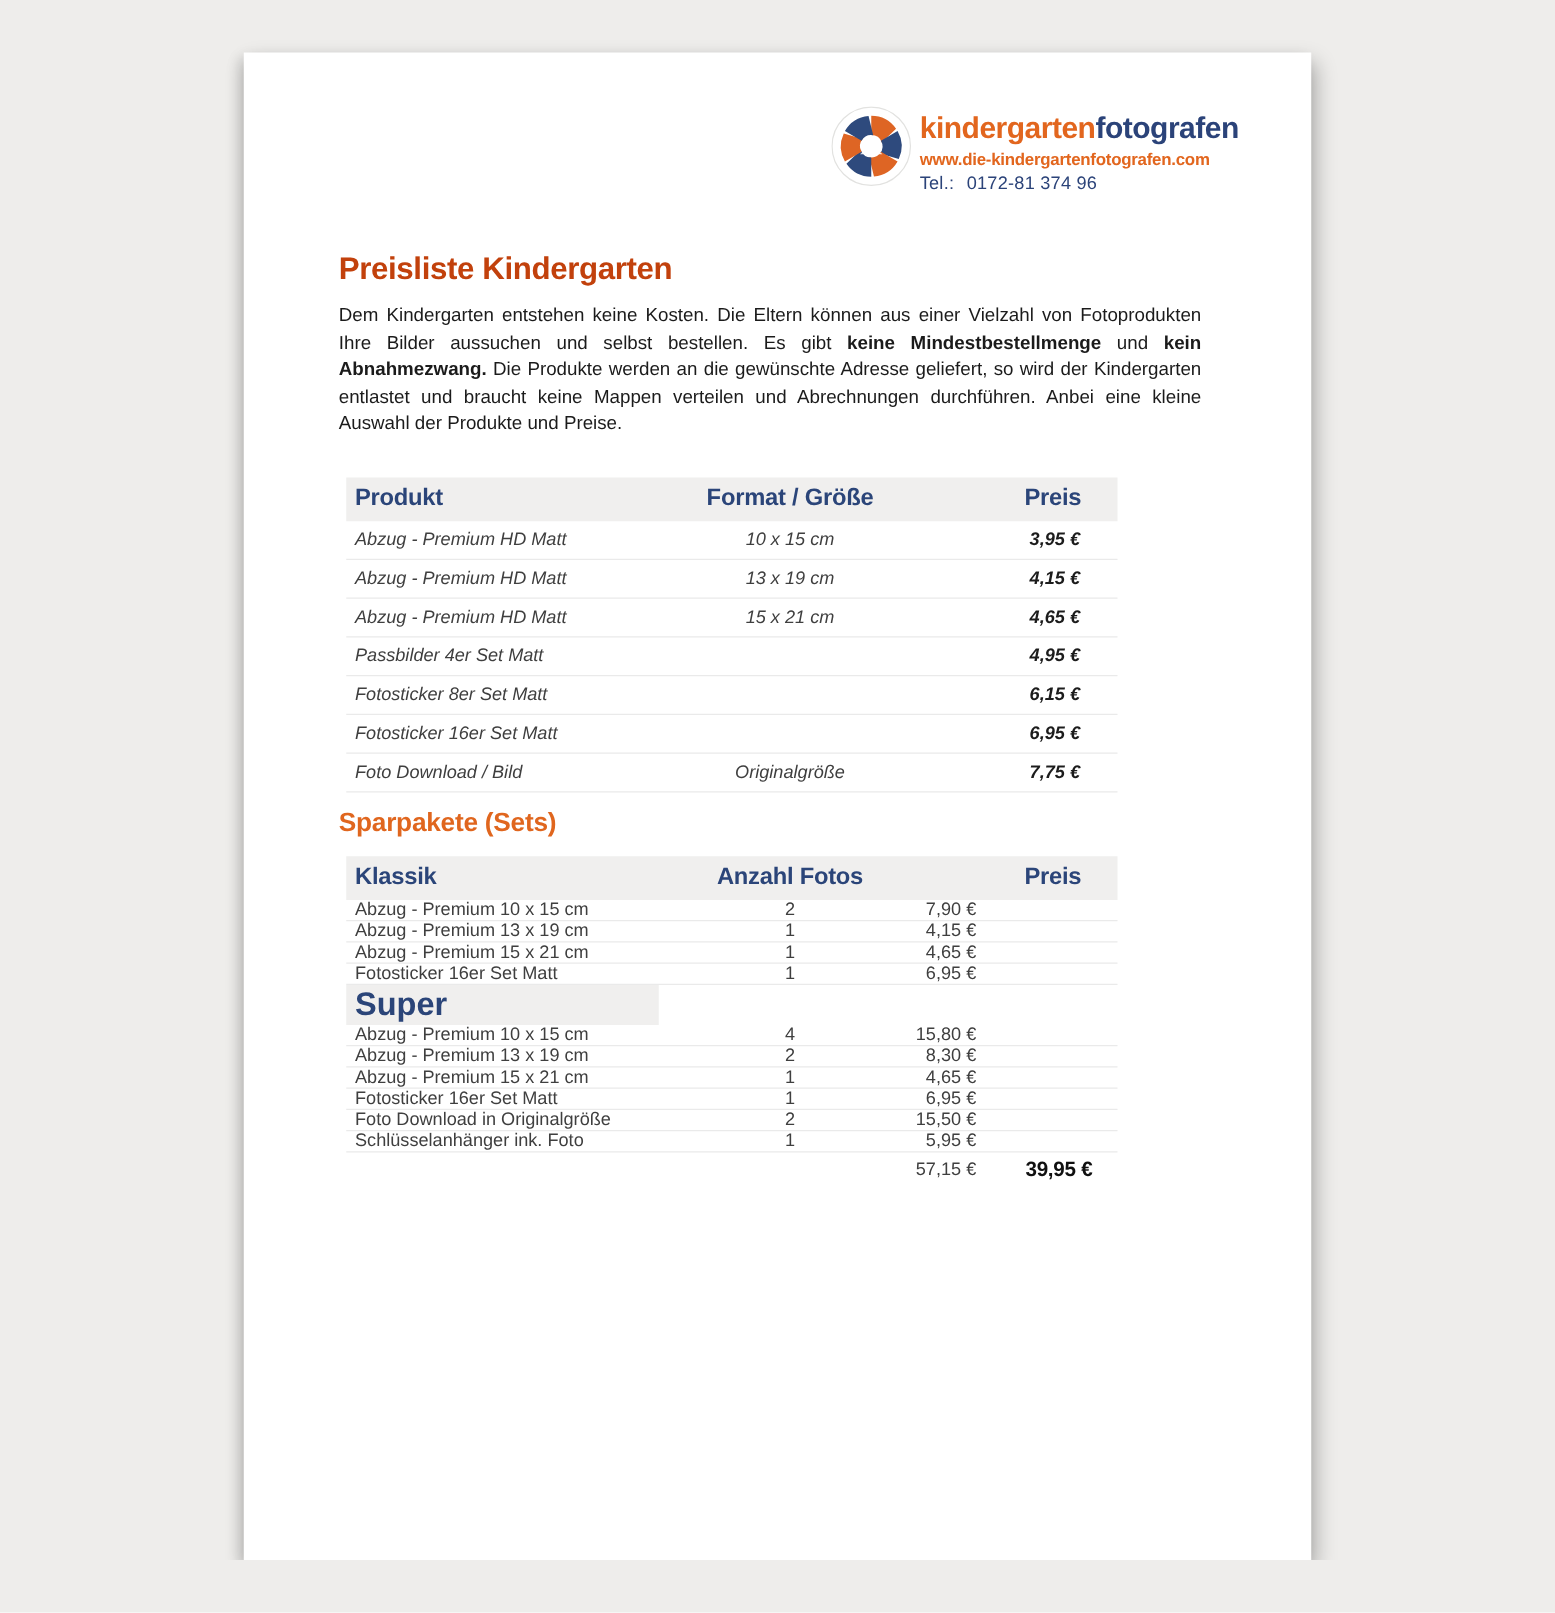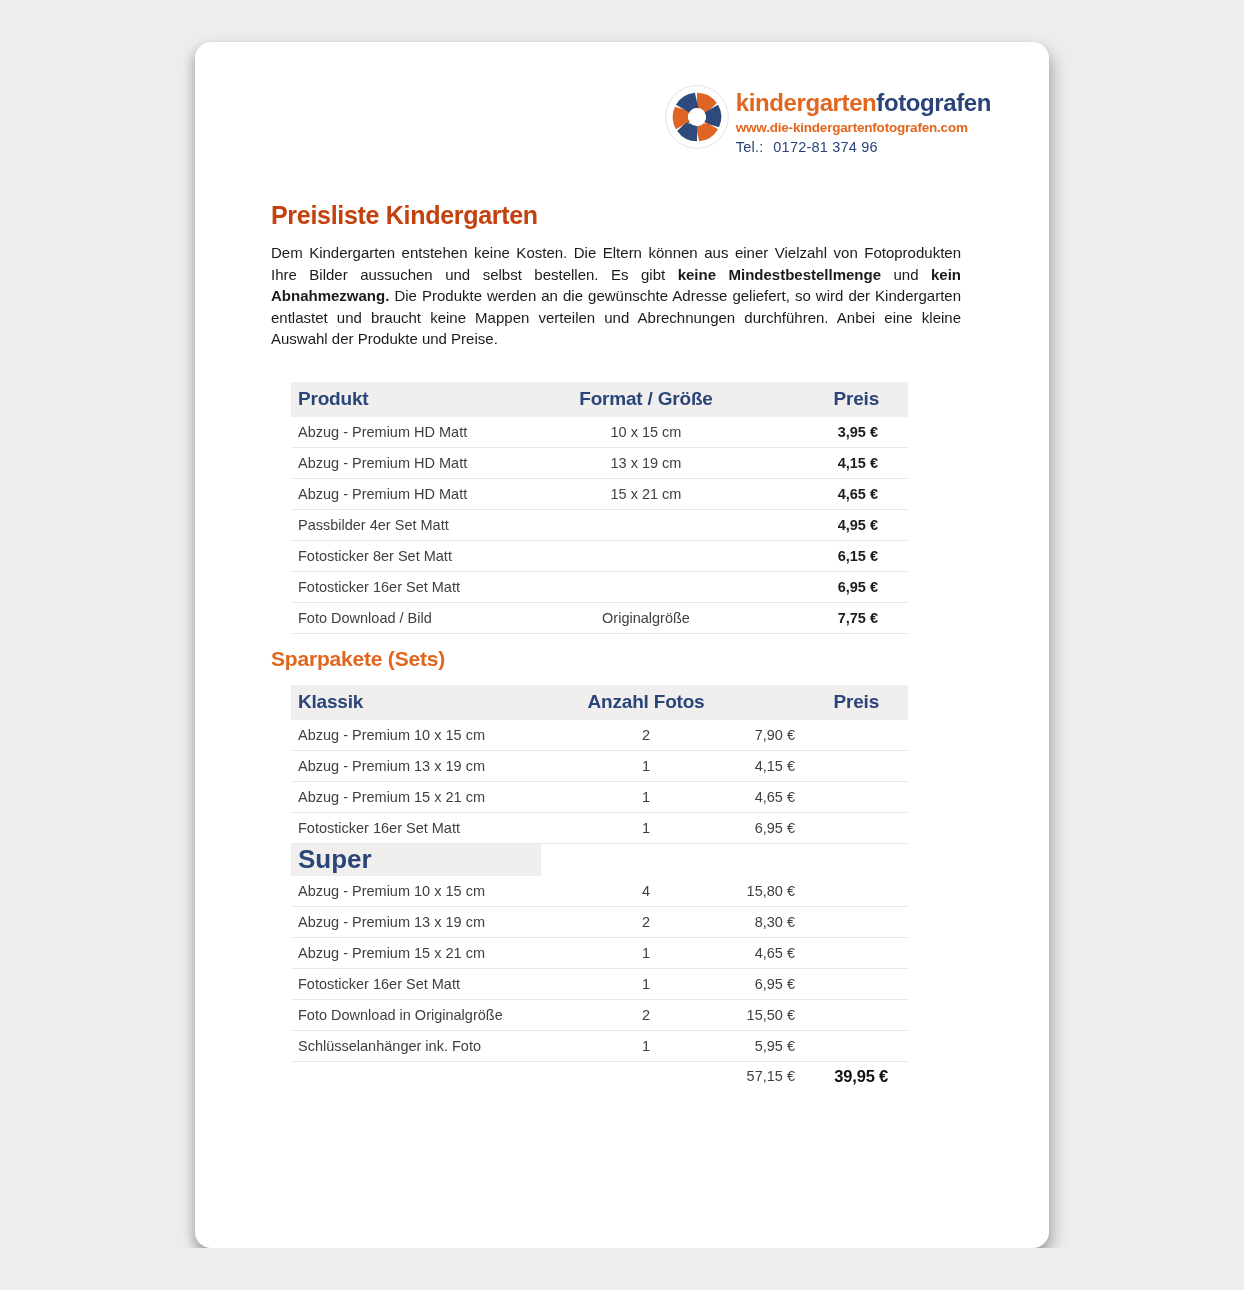--- a/index.html
+++ b/index.html
@@ -10,21 +10,20 @@
   .canvas { width: 1244px; margin: 0 auto; padding: 42px 0 0 0; }
 
   .page {
     width: 854px;
     height: 1206px;
     margin: 0 auto;
     background: #ffffff;
     box-shadow: 3px 8px 16px rgba(0,0,0,0.30), -4px 4px 10px rgba(0,0,0,0.12);
     position: relative;
     overflow: hidden;
-    border-radius: 16px;
   }
 
   
   .logo {
     display: flex;
     align-items: flex-start;
     justify-content: flex-end;
     padding: 43px 58px 0 0;
   }
   .logo-icon { width: 64px; height: 64px; flex: 0 0 auto; }
@@ -51,21 +50,21 @@
   .intro {
     margin-top: 12px;
     width: 690px;
     font-size: 15px;
     line-height: 21.6px;
     color: #1b1b1b;
     text-align: justify;
   }
 
   
-  .tbl { width: 617px; margin-left: 20px; }
+  .tbl { width: 617px; margin-left: 6px; }
   .tbl-products { margin-top: 32px; }
 
   .thead {
     display: grid;
     grid-template-columns: 265px 180px 1fr;
     align-items: center;
     background: #f0efee;
     height: 35px;
     color: #2B4579;
     font-size: 19px;
@@ -77,39 +76,40 @@
   .thead .c3 { text-align: right; padding-right: 29px; }
 
   .trow {
     display: grid;
     grid-template-columns: 265px 180px 1fr;
     align-items: center;
     height: 31px;
     border-bottom: 1px solid #eaeaea;
     font-size: 14.5px;
     color: #3f3f3f;
+    font-style: italic;
   }
   .trow .c1 { padding-left: 7px; }
   .trow .c2 { text-align: center; }
   .trow .c3 { text-align: right; padding-right: 30px; font-weight: bold; color: #1c1c1c; }
 
   .section-heading {
     margin-top: 13px;
     font-size: 21px;
     font-weight: bold;
     color: #E0661E;
     letter-spacing: -0.2px;
   }
   .tbl-sets { margin-top: 14px; }
 
   .srow {
     display: grid;
     grid-template-columns: 265px 180px 59px 1fr;
     align-items: center;
-    height: 31px;
+    height: 17px;
     border-bottom: 1px solid #eaeaea;
     font-size: 14.5px;
     color: #3f3f3f;
   }
   .srow .c1 { padding-left: 7px; }
   .srow .c2 { text-align: center; }
   .srow .c3 { text-align: right; }
   .srow .c4 { text-align: right; padding-right: 20px; }
 
   .sumrow {

